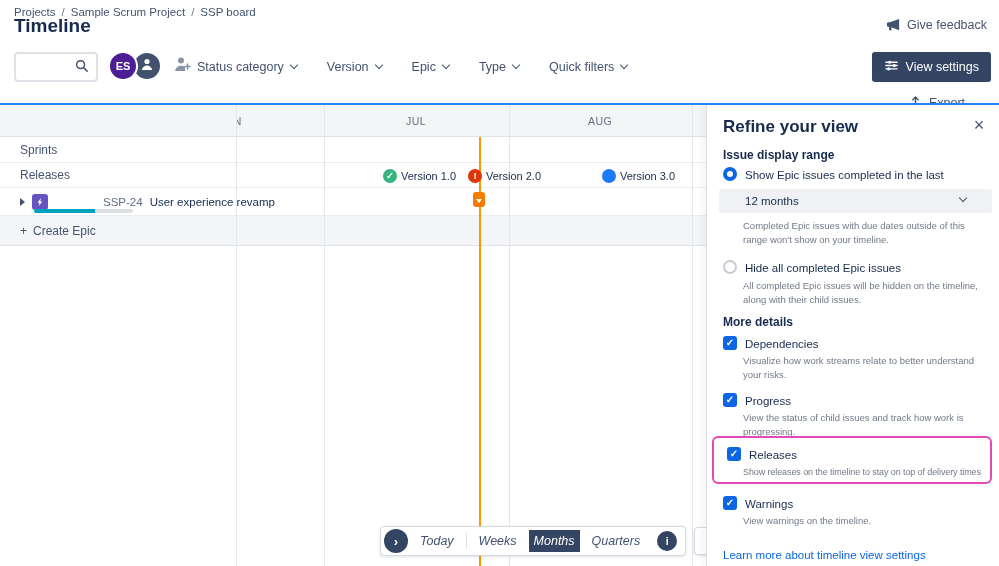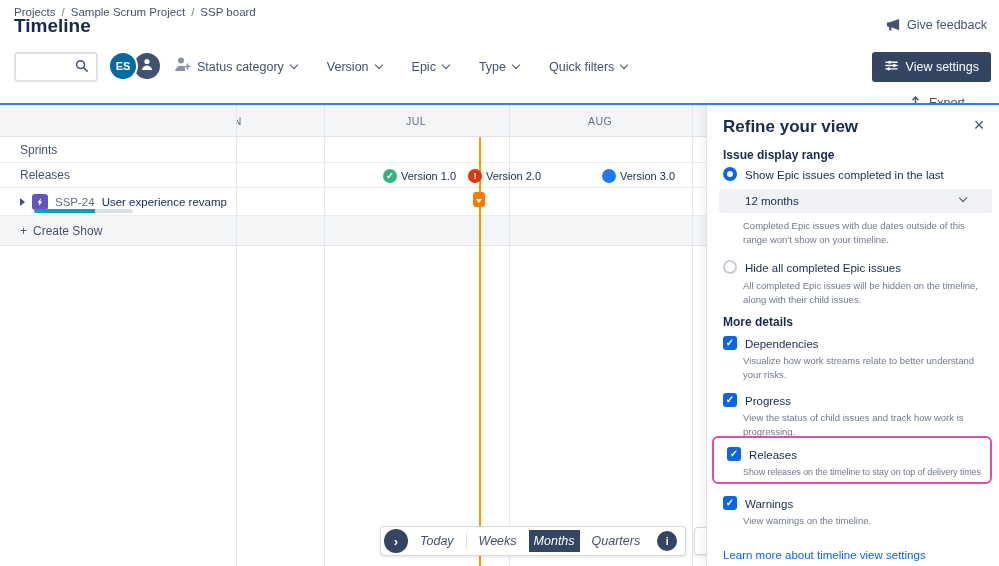--- a/index.html
+++ b/index.html
@@ -17,21 +17,21 @@
   .top-actions .act { display:flex; align-items:center; gap:6px; cursor:pointer; }
   .top-actions svg { display:block; }
   .more-dots { font-size:13px; letter-spacing:1px; color:#44546F; cursor:pointer; }
 
   
   .search-box { position:absolute; left:14px; top:52px; width:84px; height:30px; border:2px solid #DFE1E6; border-radius:4px; background:#fff; display:flex; align-items:center; justify-content:flex-end; padding:0 7px; }
   .search-box input { border:none; outline:none; width:52px; font-size:12px; font-family:"Liberation Sans",sans-serif; }
 
   .avatars { position:absolute; left:108px; top:51px; display:flex; align-items:center; }
   .avatar { width:30px; height:30px; border-radius:50%; border:2px solid #fff; display:flex; align-items:center; justify-content:center; }
-  .avatar-es { background:#0369a1; color:#fff; font-size:11px; font-weight:700; z-index:2; }
+  .avatar-es { background:#4c1d95; color:#fff; font-size:11px; font-weight:700; z-index:2; }
   .avatar-anon { background:#42526E; margin-left:-6px; z-index:1; }
   .add-people { margin-left:10px; cursor:pointer; display:flex; align-items:center; }
 
   .filters { position:absolute; left:197px; top:52px; height:30px; display:flex; align-items:center; gap:30px; }
   .filter { font-size:12.5px; font-weight:500; color:#42526E; display:flex; align-items:center; cursor:pointer; }
   .chev { display:inline-block; width:6px; height:6px; border-right:1.7px solid #42526E; border-bottom:1.7px solid #42526E; transform:rotate(45deg); margin-left:7px; margin-top:-4px; }
 
   .view-settings { position:absolute; right:8px; top:52px; height:30px; background:#344563; color:#fff; border:none; border-radius:3px; display:flex; align-items:center; gap:7px; padding:0 12px; font-size:12.5px; font-weight:500; font-family:"Liberation Sans",sans-serif; cursor:pointer; }
 
   .accent-line { position:absolute; left:0; right:0; top:103px; height:2px; background:#2684FF; z-index:6; }
@@ -47,21 +47,21 @@
   .row-releases { top:58px; height:25px; }
   .row-epic { top:83px; height:28px; }
   .row-create { top:111px; height:30px; background:#F4F5F7; border-bottom:1px solid #E2E4E9; }
   .section-label { padding-left:20px; font-size:12px; font-weight:400; color:#44546F; display:flex; align-items:center; height:100%; }
 
   .vline { position:absolute; top:0; bottom:0; width:1px; background:#E4E7EC; }
 
   .epic-cell { display:flex; align-items:center; height:100%; padding-left:20px; gap:7px; cursor:pointer; }
   .tri-right { width:0; height:0; border-left:5px solid #44546F; border-top:4px solid transparent; border-bottom:4px solid transparent; }
   .epic-ic { width:16px; height:16px; background:#6554C0; border-radius:3px; display:flex; align-items:center; justify-content:center; flex:0 0 auto; }
-  .epic-key { font-size:11.5px; color:#5E6C84; }
+  .epic-key { font-size:11.5px; color:#5E6C84;margin-left:48px; }
   .epic-summary { font-size:11.5px; color:#172B4D; }
   .progress { position:absolute; left:34px; top:104px; width:99px; height:4px; border-radius:2px; overflow:hidden; display:flex; background:#DCDFE4; }
   .progress .seg-done { width:61px; background:#00A3BF; }
 
   .today-line { position:absolute; left:479px; top:32px; bottom:0; width:2px; background:#FB9700; }
   .epic-marker { position:absolute; left:473px; top:87px; width:12px; height:15px; background:#F57C00; border-radius:3px; display:flex; align-items:center; justify-content:center; cursor:pointer; }
   .epic-marker .dn { width:0; height:0; border-top:4px solid #fff; border-left:3.5px solid transparent; border-right:3.5px solid transparent; margin-top:2px; }
 
   .vmark { position:absolute; top:63px; height:16px; display:flex; align-items:center; gap:4px; cursor:pointer; }
   .vicon { width:14px; height:14px; border-radius:50%; color:#fff; font-size:9.5px; font-weight:700; line-height:14px; text-align:center; flex:0 0 auto; }
@@ -239,21 +239,21 @@
               <path d="M9.5 1.5L4 9h3l-1 5.5L11.5 7h-3z" fill="#fff"></path>
             </svg>
           </span>
         <span class="epic-key">SSP-24</span>
         <span class="epic-summary">User experience revamp</span>
       </div>
     </div>
     <div class="tl-row row-create">
       <div class="section-label" style="font-weight:400; font-size:12px; gap:6px;">
         <span>+</span>
-        <span>Create Show</span>
+        <span>Create Epic</span>
       </div>
     </div>
 
     <div class="vline" style="left:236px"></div>
     <div class="vline" style="left:324px"></div>
     <div class="vline" style="left:509px"></div>
     <div class="vline" style="left:692px"></div>
 
     <div class="progress">
         <span class="seg-done"></span>

